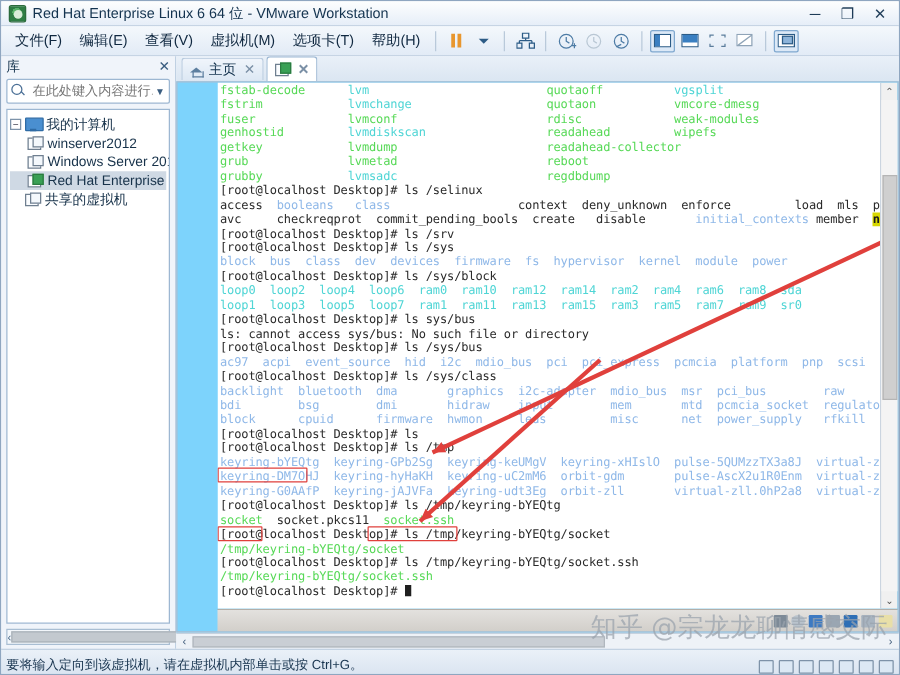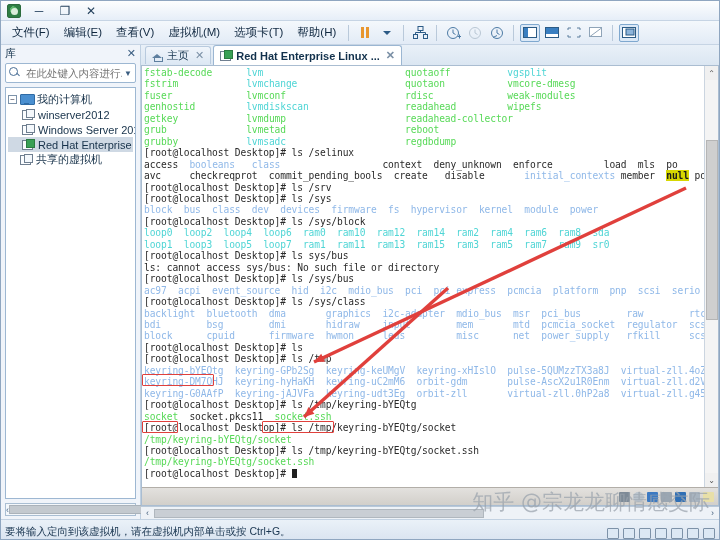--- a/index.html
+++ b/index.html
@@ -124,21 +124,21 @@
   .home-ico{width:11px;height:10px;position:relative;flex:0 0 11px;}
   .home-ico:before{content:"";position:absolute;left:0;top:3px;width:0;height:0;border-left:5.5px solid transparent;border-right:5.5px solid transparent;border-bottom:4px solid #5d7f9f;}
   .home-ico:after{content:"";position:absolute;left:2px;top:6px;width:7px;height:4px;border:1px solid #5d7f9f;border-top:none;}
   .tab-vm-ico{width:12px;height:11px;flex:0 0 12px;position:relative;}
   .tab-vm-ico:before{content:"";position:absolute;left:0;top:1px;width:9px;height:8px;border:1.3px solid #6f7f90;background:#fbfdff;}
   .tab-vm-ico:after{content:"";position:absolute;left:4px;top:0;width:7px;height:7px;border:1.3px solid #2b7b41;background:#39a055;}
 
   
   .vmscreen{
     flex:1;min-height:0;display:flex;flex-direction:column;
-    background:#c2410c;border:1px solid #aabdd1;margin:0 0 0 0;position:relative;
+    background:#7dd3fc;border:1px solid #aabdd1;margin:0 0 0 0;position:relative;padding-left:32px;
   }
   .term-wrap{flex:1;display:flex;min-height:0;position:relative;overflow:hidden;}
   .term{
     flex:1;background:#ffffff;color:#2a2a2a;
     font-family:"DejaVu Sans Mono","Liberation Mono",monospace;
     font-size:9.6px;line-height:11.45px;
     padding:1px 0 0 2px;overflow:hidden;white-space:pre;
     letter-spacing:-0.1px;
   }
   .term .g{color:#57d957;}          
@@ -202,20 +202,21 @@
     pointer-events:none;
   }
 </style>
 </head>
 <body>
 
 <div id="app">
 
   <div class="titlebar">
     <div class="tb-icon"></div>
+    <div class="tb-title">Red Hat Enterprise Linux 6 64 位 - VMware Workstation</div>
     <div class="tb-btns">
       <div class="tb-btn">─</div>
       <div class="tb-btn">❐</div>
       <div class="tb-btn close">✕</div>
     </div>
   </div>
 
   <div class="menubar">
     <div class="menu-item">文件(F)</div>
     <div class="menu-item">编辑(E)</div>
@@ -343,21 +344,20 @@
     <div class="main">
 
       <div class="tabstrip">
         <div class="tab">
           <span class="home-ico"></span>
           <span>主页</span>
           <span class="x">✕</span>
         </div>
         <div class="tab active">
           <span class="tab-vm-ico"></span>
-          <span>Red Hat Enterprise Linux ...</span>
           <span class="x">✕</span>
         </div>
       </div>
 
       <div class="vmscreen">
         <div class="term-wrap">
           <div class="term" id="term"><div><span class="g">fstab-decode      </span><span class="c">lvm               </span><span class="w">          </span><span class="g">quotaoff          </span><span class="c">vgsplit</span></div><div><span class="g">fstrim            </span><span class="c">lvmchange         </span><span class="w">          </span><span class="g">quotaon           </span><span class="g">vmcore-dmesg</span></div><div><span class="g">fuser             </span><span class="g">lvmconf           </span><span class="w">          </span><span class="g">rdisc             </span><span class="g">weak-modules</span></div><div><span class="g">genhostid         </span><span class="c">lvmdiskscan       </span><span class="w">          </span><span class="g">readahead         </span><span class="g">wipefs</span></div><div><span class="g">getkey            </span><span class="g">lvmdump           </span><span class="w">          </span><span class="g">readahead-collector</span></div><div><span class="g">grub              </span><span class="g">lvmetad           </span><span class="w">          </span><span class="g">reboot            </span></div><div><span class="g">grubby            </span><span class="c">lvmsadc           </span><span class="w">          </span><span class="g">regdbdump         </span></div><div><span class="w">[root@localhost Desktop]# ls /selinux</span></div><div><span class="w">access  </span><span class="b">booleans   </span><span class="b">class                  </span><span class="w">context  deny_unknown  enforce         load  mls  po</span></div><div><span class="w">avc     checkreqprot  commit_pending_bools  create   disable       </span><span class="b">initial_contexts</span><span class="w"> member  </span><span class="hl">null</span><span class="w"> po</span></div><div><span class="w">[root@localhost Desktop]# ls /srv</span></div><div><span class="w">[root@localhost Desktop]# ls /sys</span></div><div><span class="b">block  bus  class  dev  devices  firmware  fs  hypervisor  kernel  module  power</span></div><div><span class="w">[root@localhost Desktop]# ls /sys/block</span></div><div><span class="c">loop0  loop2  loop4  loop6  ram0  ram10  ram12  ram14  ram2  ram4  ram6  ram8  sda</span></div><div><span class="c">loop1  loop3  loop5  loop7  ram1  ram11  ram13  ram15  ram3  ram5  ram7  ram9  sr0</span></div><div><span class="w">[root@localhost Desktop]# ls sys/bus</span></div><div><span class="w">ls: cannot access sys/bus: No such file or directory</span></div><div><span class="w">[root@localhost Desktop]# ls /sys/bus</span></div><div><span class="b">ac97  acpi  event_source  hid  i2c  mdio_bus  pci  pci_express  pcmcia  platform  pnp  scsi  serio  </span></div><div><span class="w">[root@localhost Desktop]# ls /sys/class</span></div><div><span class="b">backlight  bluetooth  dma       graphics  i2c-adapter  mdio_bus  msr  pci_bus        raw        rtc </span></div><div><span class="b">bdi        bsg        dmi       hidraw    input        mem       mtd  pcmcia_socket  regulator  scsi_</span></div><div><span class="b">block      cpuid      firmware  hwmon     leds         misc      net  power_supply   rfkill     scsi_</span></div><div><span class="w">[root@localhost Desktop]# ls</span></div><div><span class="w">[root@localhost Desktop]# ls /tmp</span></div><div><span class="b">keyring-bYEQtg  keyring-GPb2Sg  keyring-keUMgV  keyring-xHIslO  pulse-5QUMzzTX3a8J  virtual-zll.4oZMl</span></div><div><span class="b">keyring-DM7OHJ  keyring-hyHaKH  keyring-uC2mM6  orbit-gdm       pulse-AscX2u1R0Enm  virtual-zll.d2Vy:</span></div><div><span class="b">keyring-G0AAfP  keyring-jAJVFa  keyring-udt3Eg  orbit-zll       virtual-zll.0hP2a8  virtual-zll.g456l</span></div><div><span class="w">[root@localhost Desktop]# ls /tmp/keyring-bYEQtg</span></div><div><span class="g">socket</span><span class="w">  socket.pkcs11  </span><span class="g">socket.ssh</span></div><div><span class="w">[root@localhost Desktop]# ls /tmp/keyring-bYEQtg/socket</span></div><div><span class="g">/tmp/keyring-bYEQtg/socket</span></div><div><span class="w">[root@localhost Desktop]# ls /tmp/keyring-bYEQtg/socket.ssh</span></div><div><span class="g">/tmp/keyring-bYEQtg/socket.ssh</span></div><div><span class="w">[root@localhost Desktop]# </span><span class="cursor"></span></div></div>
 
           <div id="annot" style="position:absolute;left:0;top:0;right:14px;bottom:0;pointer-events:none;">
               <div class="redbox" style="left: 0px; top: 308px; width: 72px; height: 12px; border-color: rgb(224, 64, 60);"></div>

